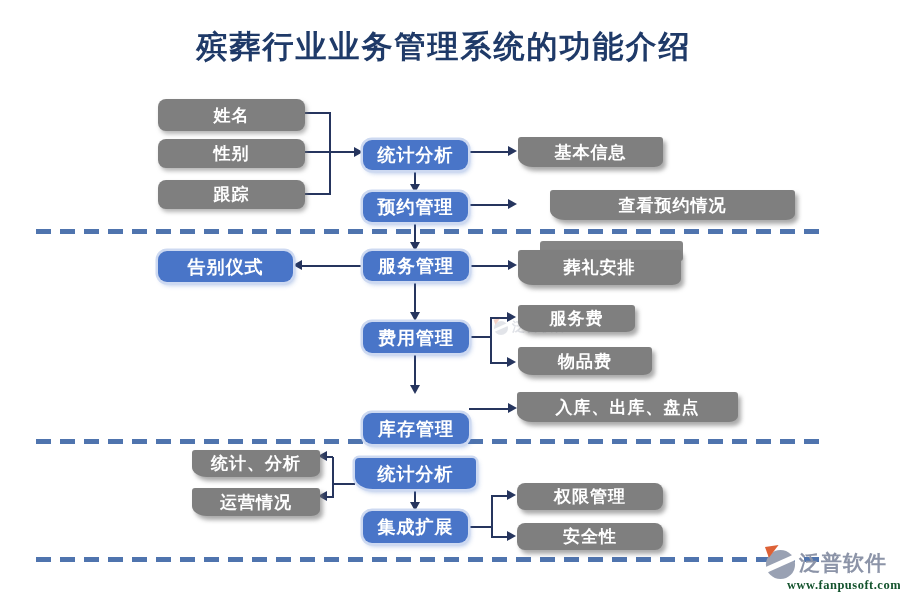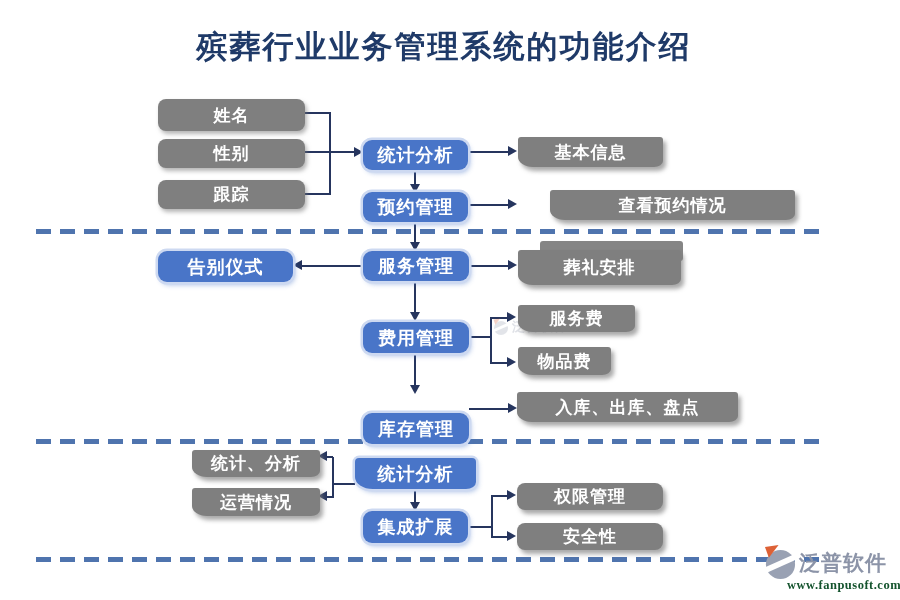--- a/index.html
+++ b/index.html
@@ -141,21 +141,21 @@
   <div class="box blue" style="left:363px;top:395px;width:106px;height:31px;margin-top:18px;">库存管理</div>
   <div class="box blue doc-blue" style="left:355px;top:458px;width:121px;height:31px;">统计分析</div>
   <div class="box blue" style="left:363px;top:511px;width:105px;height:32px;">集成扩展</div>
   <div class="box gray-r doc-gray" style="left:518px;top:137px;width:145px;height:30px;">基本信息</div>
 
   <div class="box blue" style="left:158px;top:251px;width:135px;height:31px;">告别仪式</div>
   <div class="box gray-r doc-gray" style="left:518px;top:190px;width:245px;height:30px;margin-left:32px;">查看预约情况</div>
   <div class="layer" style="left:540px;top:241px;width:143px;height:20px;"></div>
   <div class="box gray-r doc-gray" style="left:518px;top:250px;width:163px;height:35px;">葬礼安排</div>
   <div class="box gray-r doc-gray" style="left:518px;top:305px;width:117px;height:27px;">服务费</div>
-  <div class="box gray-r doc-gray" style="left:518px;top:347px;width:93px;height:28px;">物品费</div>
+  <div class="box gray-r doc-gray" style="left:518px;top:347px;width:134px;height:28px;">物品费</div>
   <div class="box gray-r doc-gray" style="left:517px;top:392px;width:221px;height:30px;">入库、出库、盘点</div>
   <div class="box gray-r doc-gray" style="left:192px;top:450px;width:128px;height:27px;">统计、分析</div>
   <div class="box gray-r doc-gray" style="left:192px;top:488px;width:128px;height:28px;">运营情况</div>
   <div class="box gray-r round8" style="left:517px;top:483px;width:146px;height:27px;">权限管理</div>
   <div class="box gray-r round8" style="left:517px;top:523px;width:146px;height:27px;">安全性</div>
 
   <div class="wm-center">
     <svg width="16" height="18" viewBox="0 0 34 38">
       <circle cx="17" cy="21" r="15" fill="#99a1b3"></circle>
       <rect x="-8" y="17" width="52" height="6" fill="#ffffff" transform="rotate(-24 17 20)"></rect>

